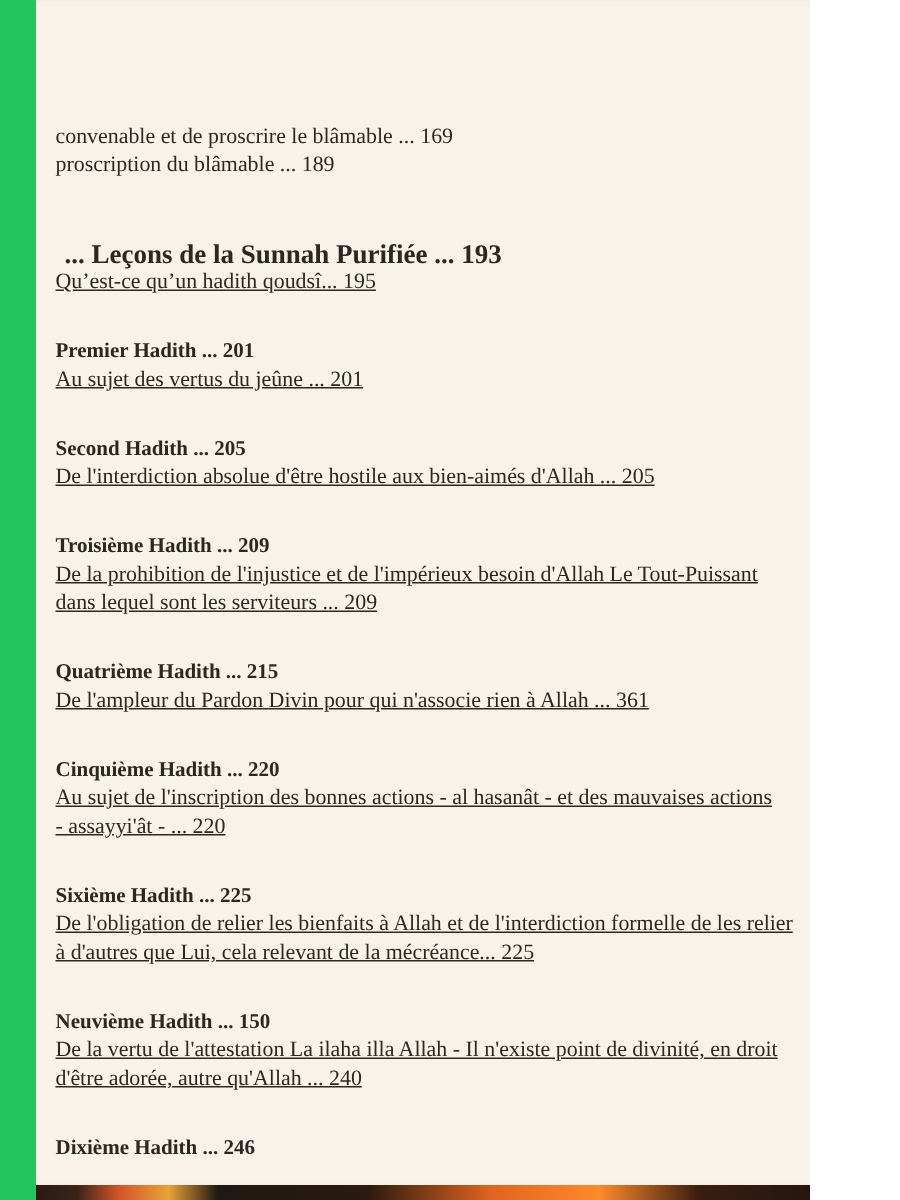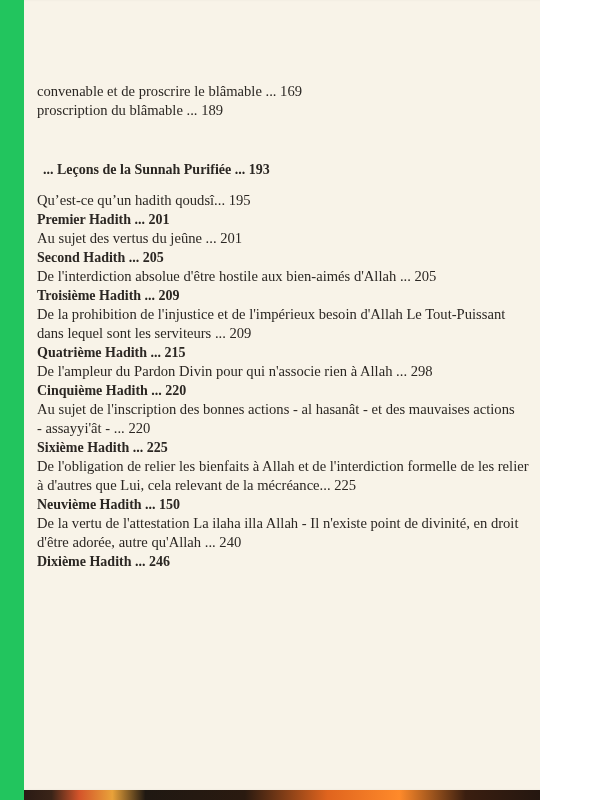--- a/index.html
+++ b/index.html
@@ -70,36 +70,36 @@
       line-height: 19px;
     }
     .line { display: block; white-space: nowrap; }
     .block { margin: 0; }
     .gap-large { height: 40px; }
     .heading {
       font-weight: bold;
       font-size: 14px;
       color: #2b2723;
       display: block;
-      margin-top: 0;
+      margin-top: 27px;
       white-space: nowrap;
     }
     .section-title {
       font-weight: bold;
-      font-size: 14px;
+      font-size: 18px;
       display: block;
       padding-left: 6px;
       white-space: nowrap;
     }
     .intro-line {
       display: block;
-      margin-top: 12px;
       white-space: nowrap;
+      text-decoration: underline;
     }
-    .desc { display: block; white-space: nowrap; }
+    .desc { display: block; white-space: nowrap; text-decoration: underline; }
   </style>
 </head>
 <body>
 
 <div class="scene">
   <div class="cover-strip"></div>
   <div class="page-edges"></div>
   <div class="bottom-band"></div>
 
   <div class="page">
@@ -126,21 +126,21 @@
       </div>
 
       <div class="block">
         <span class="heading">Troisième Hadith ...  209</span>
         <span class="desc">De la prohibition de l'injustice et de l'impérieux besoin  d'Allah Le Tout-Puissant</span>
         <span class="desc">dans lequel sont les serviteurs  ... 209</span>
       </div>
 
       <div class="block">
         <span class="heading">Quatrième Hadith ...  215</span>
-        <span class="desc">De l'ampleur du Pardon Divin pour qui n'associe rien à Allah ... 298</span>
+        <span class="desc">De l'ampleur du Pardon Divin pour qui n'associe rien à Allah ... 361</span>
       </div>
 
       <div class="block">
         <span class="heading">Cinquième Hadith ... 220</span>
         <span class="desc">Au sujet de l'inscription des bonnes actions - al hasanât -  et des mauvaises actions</span>
         <span class="desc">- assayyi'ât - ... 220</span>
       </div>
 
       <div class="block">
         <span class="heading">Sixième Hadith ... 225</span>

